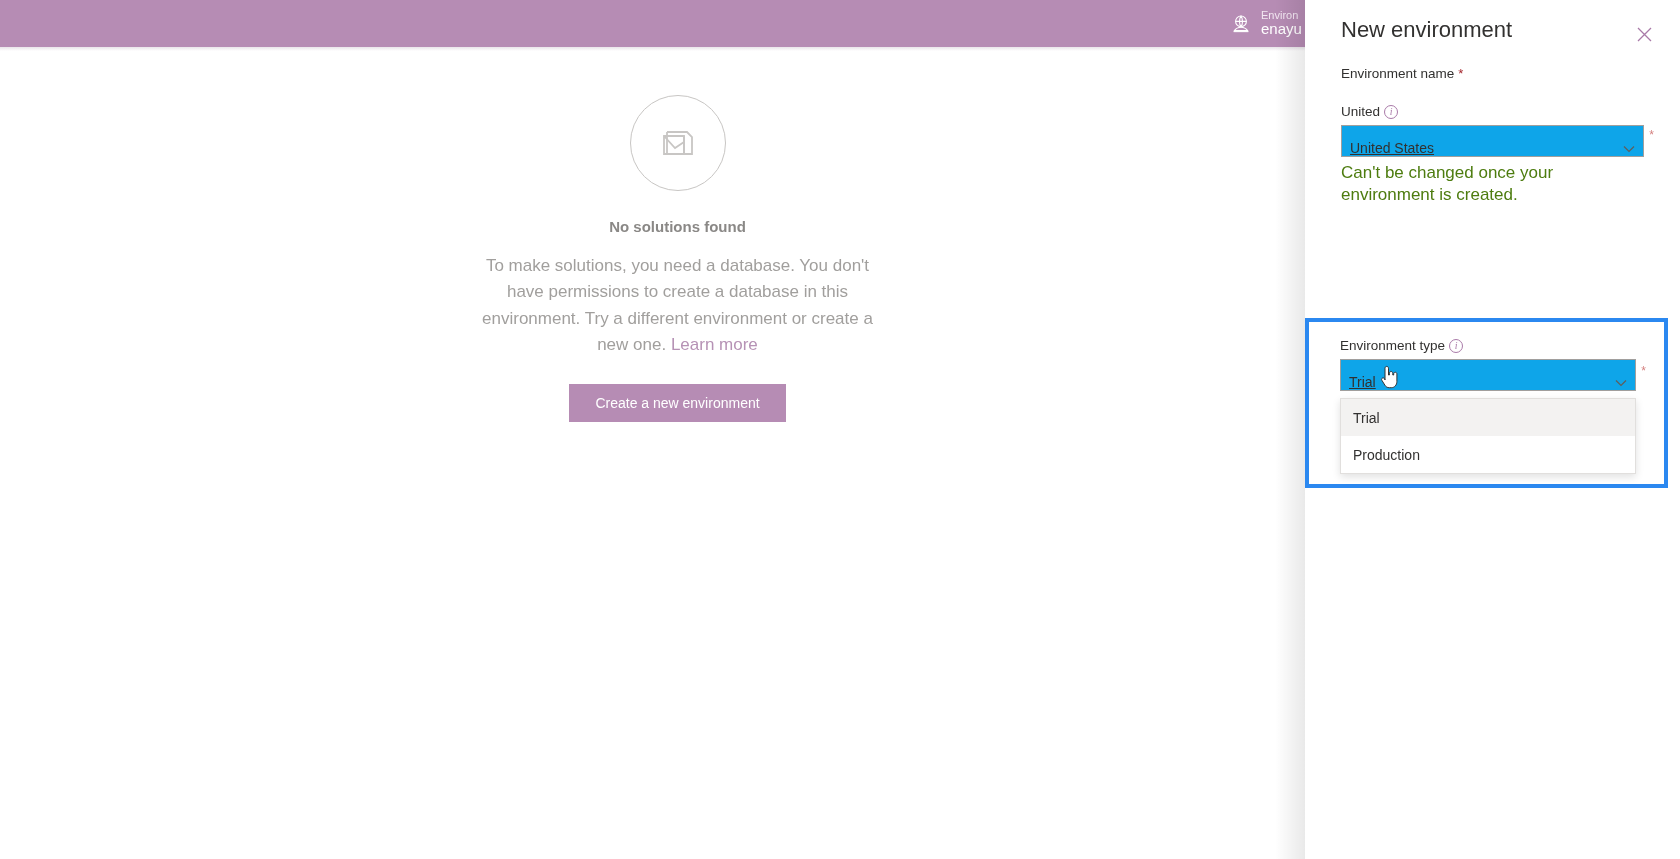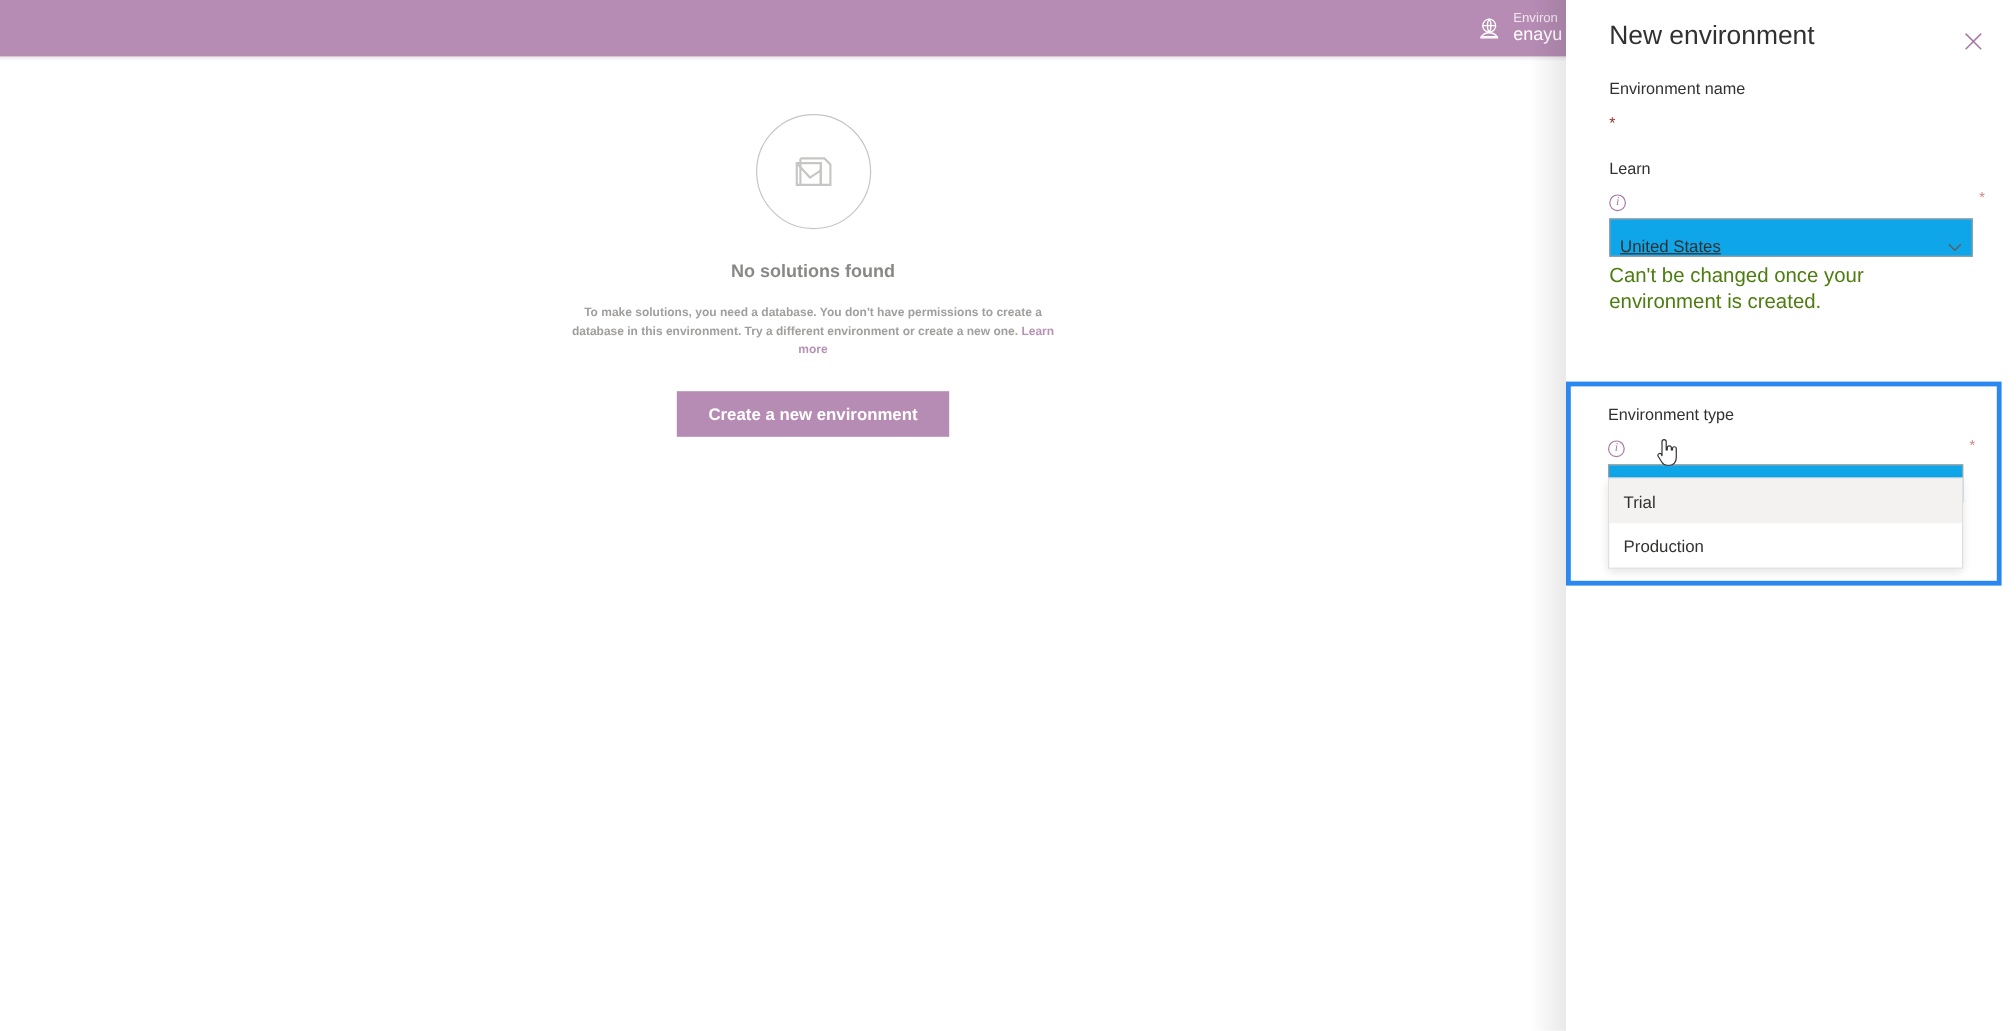--- a/index.html
+++ b/index.html
@@ -95,36 +95,35 @@
   }
   .empty-title {
     margin-top: 27px;
     font-size: 15px;
     font-weight: bold;
     color: #8a8886;
   }
   .empty-body {
     margin: 18px auto 0 auto;
     width: 420px;
-    font-size: 10px;
+    font-size: 17px;
     line-height: 1.55;
     color: #a19f9d;
-    font-weight: bold;
   }
   .empty-body .link {
     color: #b692b5;
     cursor: pointer;
   }
   .empty-btn {
     margin-top: 26px;
     display: inline-block;
     background: #b68cb4;
     color: #ffffff;
     font-size: 14px;
-    font-weight: bold;
+    font-weight: normal;
     padding: 11px 26px;
     border: none;
     cursor: pointer;
     font-family: "Liberation Sans", sans-serif;
   }
 
   
   .panel-shadow {
     position: absolute;
     left: 1275px;
@@ -175,23 +174,22 @@
   }
 
   .field {
     margin: 0 36px;
     position: relative;
   }
   .field-label {
     font-size: 13.5px;
     color: #323130;
     display: flex;
-    align-items: flex-start;
-    gap: 14px;
-    flex-direction: column;
+    align-items: flex-end;
+    gap: 4px;
   }
   .req-inline {
     color: #a4262c;
     font-size: 13px;
   }
   .req-outside {
     position: absolute;
     right: -10px;
     top: 24px;
     color: #d4807f;
@@ -363,21 +361,21 @@
 
     <div class="field" style="margin-top:22px;">
       <div class="field-label">
         <span>Environment name</span>
         <span class="req-inline">*</span>
       </div>
     </div>
 
     <div class="field" style="margin-top:23px;">
       <div class="field-label">
-        <span>Learn</span>
+        <span>United</span>
         <span class="info-icon">i</span>
       </div>
       <span class="req-outside">*</span>
       <div class="dropdown">
         <span>United States</span>
         <span class="caret">
           <svg width="12" height="8" viewBox="0 0 12 8" fill="none" stroke="#605e5c" stroke-width="1.2">
             <path d="M1 1.5L6 6.5l5-5"></path>
           </svg>
         </span>

